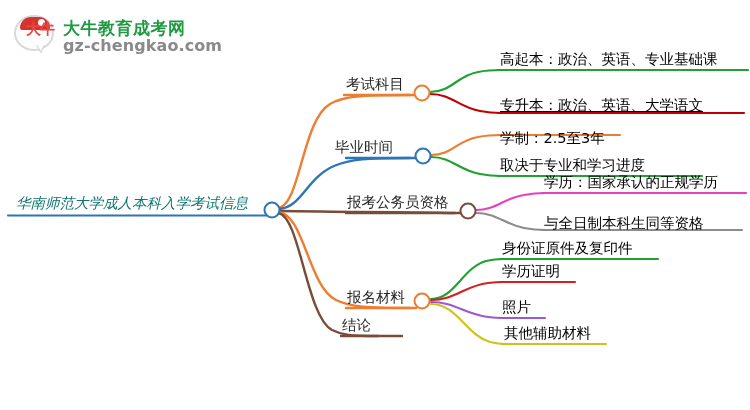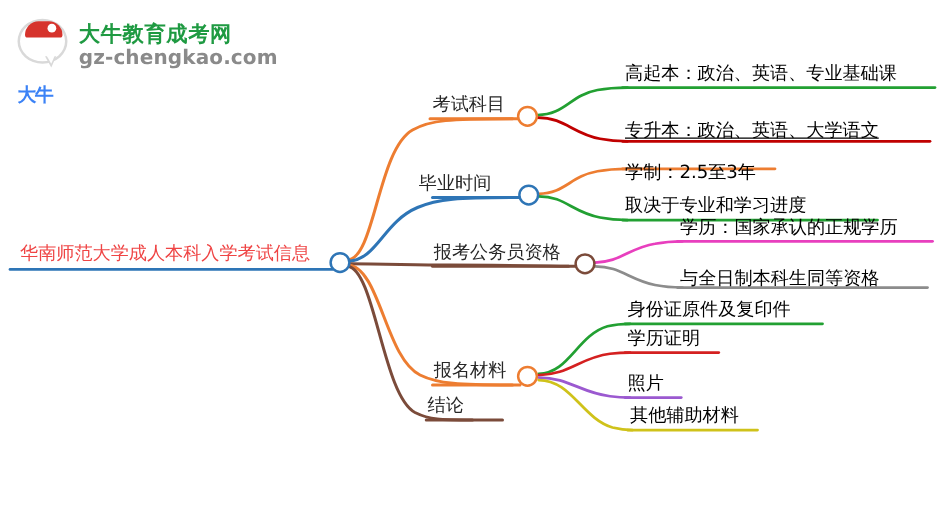--- a/index.html
+++ b/index.html
@@ -87,28 +87,27 @@
     width: 7px;
     height: 7px;
     background: #ffffff;
     border-radius: 50%;
   }
   #logo-mark .mark-text {
     position: absolute;
     left: 0;
     top: 8px;
     width: 40px;
-    text-align: left;
+    text-align: right;
     font-family: "DejaVu Sans", "Liberation Sans", sans-serif;
     font-size: 15px;
     font-weight: 700;
-    color: #3b82f6;
+    color: #ef4444;
     letter-spacing: -1px;
     line-height: 14px;
-    margin-top: 47px;
   }
   #logo-text {
     display: flex;
     flex-direction: column;
     justify-content: flex-end;
     gap: 2px;
   }
   #logo-title {
     font-size: 17px;
     font-weight: 700;
@@ -129,21 +128,22 @@
   
   .node-label {
     position: absolute;
     font-family: "DejaVu Sans", "Liberation Sans", sans-serif;
     color: #2b2b2b;
     white-space: nowrap;
     line-height: 1;
   }
   .root-label {
     font-size: 14.5px;
-    color: #ef4444;
+    color: #0f766e;
+    font-style: italic;
   }
   .lvl1-label {
     font-size: 14.5px;
     color: #262626;
   }
   .lvl2-label {
     font-size: 14.5px;
     color: #000000;
   }
 </style>

